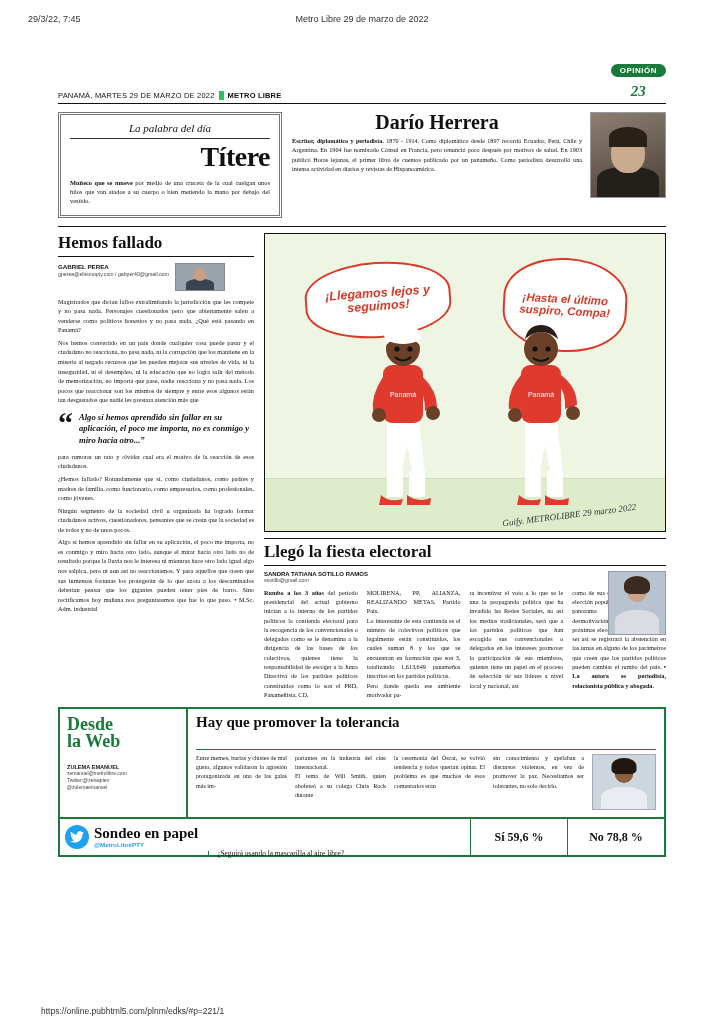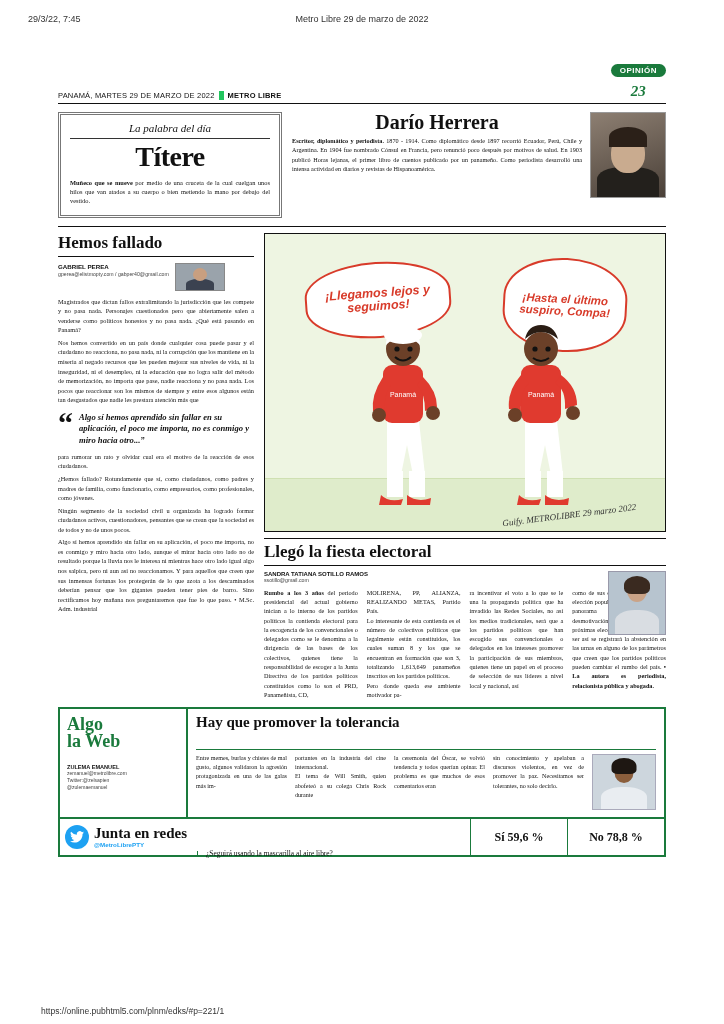--- a/index.html
+++ b/index.html
@@ -14,21 +14,21 @@
   .masthead .left{font-family:"Liberation Sans",sans-serif;font-size:7.5px;letter-spacing:.2px;}
   .ml-box{border-left:5px solid #22c55e;padding-left:4px;margin-left:4px;font-weight:bold;}
   .masthead .right{display:flex;align-items:center;gap:6px;flex-direction:column;}
   .opinion-pill{background:#1a7a3c;color:#fff;font-family:"Liberation Sans",sans-serif;font-weight:bold;font-size:8px;padding:2px 9px;border-radius:9px;letter-spacing:.5px;}
   .pageno{font-family:"Liberation Serif",serif;font-style:italic;font-size:15px;color:#1a7a3c;font-weight:bold;}
 
   
   .top{display:flex;gap:10px;margin:8px 30px 0 30px;}
   .palabra{width:200px;border:3px double #777;padding:7px 9px 9px 9px;}
   .palabra .kicker{text-align:center;font-style:italic;font-size:11px;border-bottom:1px solid #333;padding-bottom:4px;margin-bottom:3px;}
-  .palabra .word{text-align:center;font-size:28px;font-weight:bold;letter-spacing:-.5px;line-height:1.1;}
+  .palabra .word{text-align:right;font-size:28px;font-weight:bold;letter-spacing:-.5px;line-height:1.1;}
   .palabra .def{font-size:6.4px;line-height:1.45;text-align:justify;margin-top:5px;}
   .palabra .def b{font-weight:bold;}
 
   .darioblock{flex:1;display:flex;gap:8px;}
   .dario-text{flex:1;}
   .dario-name{font-size:20px;font-weight:bold;text-align:center;line-height:1;margin-bottom:4px;}
   .dario-cols{display:flex;gap:8px;}
   .dario-sub{width:78px;font-style:italic;font-size:9px;text-align:center;padding-top:6px;line-height:1.2;}
   .dario-body{flex:1;font-size:6.2px;line-height:1.5;text-align:justify;}
   .dario-body b{font-weight:bold;}
@@ -248,21 +248,21 @@
 Pero donde queda ese ambiente motivador pa-</div>
           <div class="c">ra incentivar el voto a lo que se le una la propaganda política que ha invadido las Redes Sociales, no así los medios tradicionales, será que a los partidos políticos que han escogido sus convencionales o delegados en los intereses promover la participación de sus miembros, quienes tiene un papel en el proceso de selección de sus líderes a nivel local y nacional, así</div>
           <div class="c"><span>como de sus candidatos a cargos de elección popular. Esperemos que este panorama que demuestra desmotivación cambie para las próximas elecciones generales, de no ser así se registrará la abstención en las urnas en alguno de los parámetros que creen que los partidos políticos pueden cambiar el rumbo del país.</span> <b>• La autora es periodista, relacionista pública y abogada.</b></div>
         </div>
       </div>
     </div>
   </div>
 
   <div class="webband">
     <div class="web-left">
-      <div class="web-title">Algo</div>
+      <div class="web-title">Desde</div>
       <div class="web-title">la Web</div>
       <div class="web-author">ZULEMA EMANUEL</div>
       <div class="web-handle" style="white-space:pre-line">zemanuel@metrolibre.com
 Twitter:@zelsapien
 @zulemaemanuel</div>
     </div>
     <div class="web-right">
       <div class="web-head">Hay que promover la tolerancia</div>
       <div class="web-cols">
         <div class="c">Entre memes, burlas y chistes de mal gusto, algunos validaron la agresión protagonizada en una de las galas más im-</div>
@@ -281,21 +281,21 @@
 
   <div class="sondeo">
     <div class="tw">
       <div class="tw-circle">
         <svg width="14" height="12" viewBox="0 0 24 20" aria-hidden="true">
             <path fill="#fff" d="M24 2.3a9.8 9.8 0 0 1-2.8.8A4.9 4.9 0 0 0 23.3.4a9.7 9.7 0 0 1-3.1 1.2A4.9 4.9 0 0 0 11.8 6a13.9 13.9 0 0 1-10-5.1 4.9 4.9 0 0 0 1.5 6.5 4.8 4.8 0 0 1-2.2-.6v.1a4.9 4.9 0 0 0 3.9 4.8 4.9 4.9 0 0 1-2.2.1 4.9 4.9 0 0 0 4.6 3.4A9.9 9.9 0 0 1 0 17.3 13.9 13.9 0 0 0 7.5 19.5c9.1 0 14-7.5 14-14v-.7A9.9 9.9 0 0 0 24 2.3z"></path>
           </svg>
       </div>
     </div>
     <div class="sondeo-title">
-      <div class="t">Junta en redes</div>
+      <div class="t">Sondeo en papel</div>
       <div class="s">@MetroLibrePTY</div>
     </div>
     <div class="sondeo-q">¿Seguirá usando la mascarilla al aire libre?</div>
     <div class="sondeo-res">Sí 59,6 %</div>
     <div class="sondeo-res">No 78,8 %</div>
   </div>
 
 </div>
 
 <div class="browser-foot">

